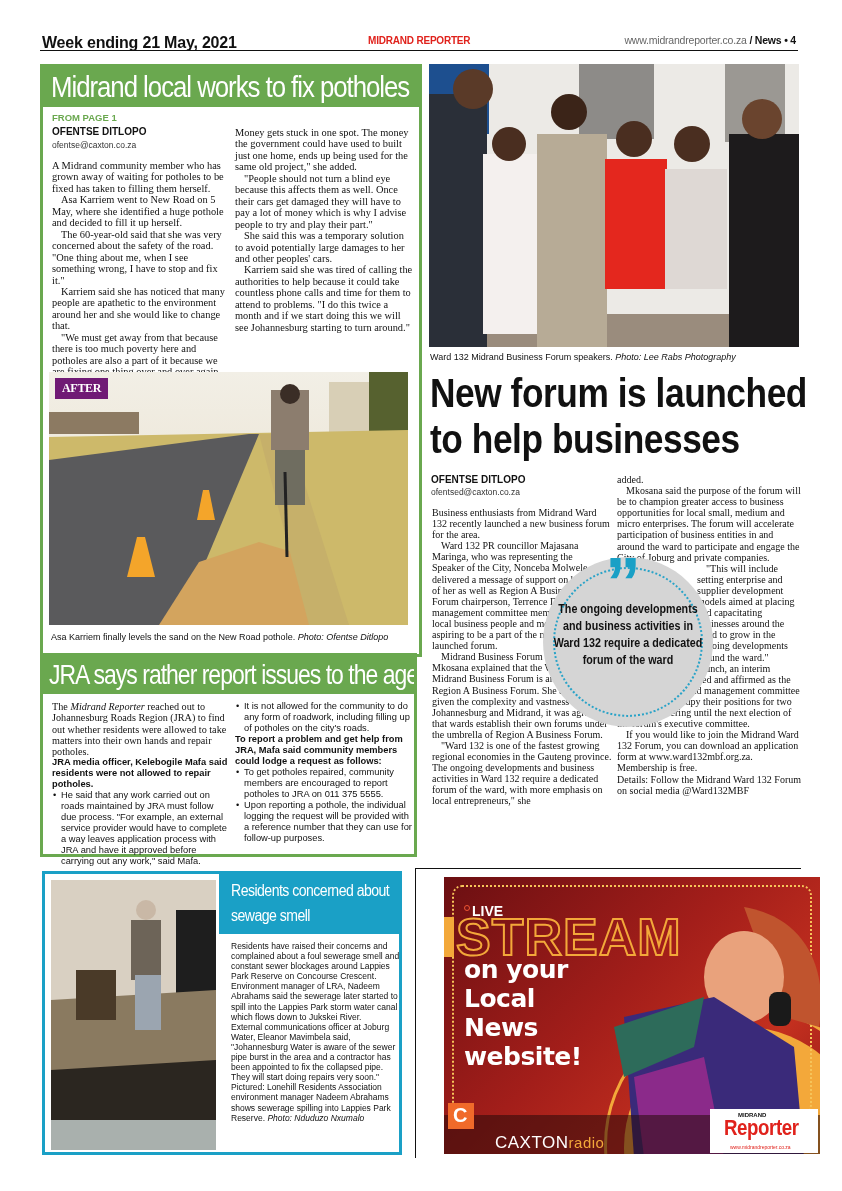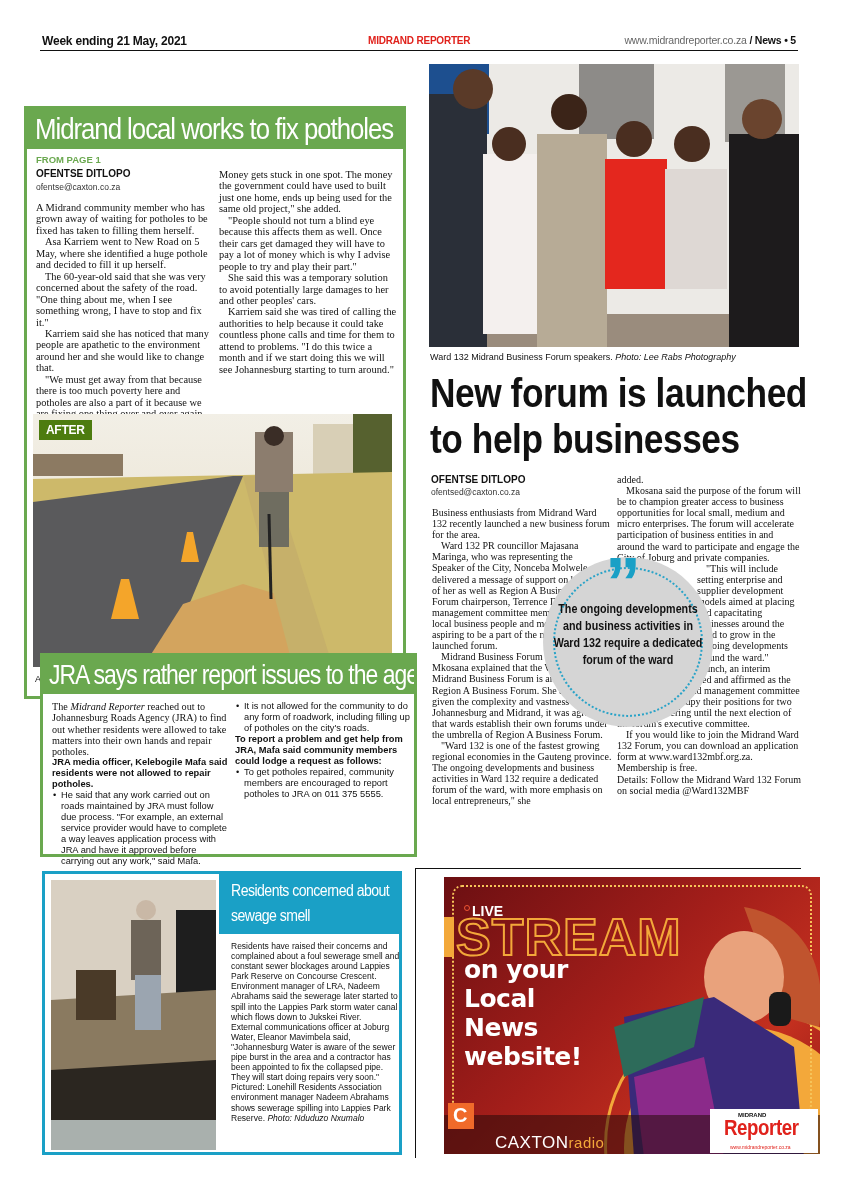--- a/index.html
+++ b/index.html
@@ -1,46 +1,46 @@
 <!DOCTYPE html>
 <html><head>
 <meta charset="utf-8">
 <style>
   * { box-sizing: border-box; margin: 0; padding: 0; }
   html, body { width: 842px; height: 1191px; background: #ffffff; overflow: hidden; }
   body { position: relative; font-family: "Liberation Serif", serif; color: #111; }
 
   
   .masthead { position: absolute; left: 40px; top: 34px; width: 758px; height: 17px; border-bottom: 1.5px solid #111; }
-  .mh-left { position: absolute; left: 2px; top: 0; font-family: "Liberation Sans", sans-serif; font-weight: bold; font-size: 12px; letter-spacing: -0.2px; }
+  .mh-left { position: absolute; left: 2px; top: 0; font-family: "Liberation Sans", sans-serif; font-weight: bold; font-size: 16px; letter-spacing: -0.2px; }
   .mh-center { position: absolute; left: 328px; top: 1px; font-family: "Liberation Sans", sans-serif; font-weight: bold; font-size: 10px; color: #e0221c; letter-spacing: -0.2px; }
   .mh-right { position: absolute; right: 2px; top: 0; font-family: "Liberation Sans", sans-serif; font-size: 10.5px; color: #666; letter-spacing: -0.2px; }
   .mh-right b { color: #111; }
 
   
   .greenbox { position: absolute; border: 3px solid #6aa84f; background: #fff; }
   .greenhead { background: #6aa84f; color: #fff; font-family: "Liberation Sans", sans-serif; font-weight: normal; letter-spacing: -1.2px; transform-origin: left center; white-space: nowrap; overflow: hidden; }
 
-  .pot-box { left: 24px; top: 64px; width: 382px; height: 593px; margin-top: 42px; }
+  .pot-box { left: 40px; top: 64px; width: 382px; height: 593px; }
   .pot-head { height: 40px; font-size: 30px; line-height: 40px; padding-left: 8px; }
   .pot-head span { display: inline-block; transform: scaleX(0.86); transform-origin: left center; }
 
   .fromp { position: absolute; left: 9px; top: 45px; font-family: "Liberation Sans", sans-serif; font-weight: bold; font-size: 9.5px; color: #6aa84f; }
   .byline { position: absolute; font-family: "Liberation Sans", sans-serif; font-weight: 900; font-size: 10px; letter-spacing: 0; }
   .email { position: absolute; font-family: "Liberation Sans", sans-serif; font-size: 8.5px; color: #333; }
 
   .col { position: absolute; font-size: 10.4px; line-height: 11.45px; text-align: left; }
   .col p { text-indent: 0; }
   .col p.ind { text-indent: 9px; }
 
   .photo { position: absolute; overflow: hidden; }
   .caption { position: absolute; font-family: "Liberation Sans", sans-serif; font-size: 9px; color: #111; white-space: nowrap; }
   .caption i { font-style: italic; }
 
-  .after-tag { position: absolute; left: 6px; top: 6px; background: #4d7c0f; color: #fff; font-family: Liberation Sans, sans-serif; font-weight: bold; font-size: 12px; padding: 3px 7px; letter-spacing: -0.3px; }
+  .after-tag { position: absolute; left: 6px; top: 6px; background: #701a75; color: #fff; font-family: Liberation Serif, serif; font-weight: bold; font-size: 12px; padding: 3px 7px; letter-spacing: -0.3px; }
 
   .jra-box { left: 40px; top: 653px; width: 377px; height: 204px; }
   .jra-head { height: 38px; font-size: 28px; line-height: 38px; padding-left: 6px; }
   .jra-head span { display: inline-block; transform: scaleX(0.82); transform-origin: left center; }
   .sans { font-family: "Liberation Sans", sans-serif; font-size: 9.3px; line-height: 11px; }
   .sans b { font-weight: bold; }
   .bullet { padding-left: 9px; position: relative; }
   .bullet::before { content: "•"; position: absolute; left: 1px; top: 0; }
 
   
@@ -83,21 +83,21 @@
   .ad-rep-url { position: absolute; left: 20px; top: 35px; font-family: "Liberation Sans", sans-serif; font-size: 5px; color: #e0221c; }
 </style>
 </head>
 <body>
 
 <div class="masthead">
   <div class="mh-left">Week ending 21 May, 2021</div>
   <div class="mh-center">MIDRAND REPORTER</div>
   <div class="mh-right">
     <span>www.midrandreporter.co.za</span>
-    <b> <span>/</span> <span>News • 5</span></b>
+    <b> <span>/</span> <span>News • 4</span></b>
   </div>
 </div>
 
 <div class="greenbox pot-box">
   <div class="greenhead pot-head"><span>Midrand local works to fix potholes</span></div>
   <div class="fromp">FROM PAGE 1</div>
   <div class="byline" style="left:9px; top:59px;">OFENTSE DITLOPO</div>
   <div class="email" style="left:9px; top:73px;">ofentse@caxton.co.za</div>
 
   <div class="col" style="left:9px; top:93px; width:178px;">
@@ -140,28 +140,29 @@
     <div class="after-tag">AFTER</div>
   </div>
   <div class="caption" style="left:8px; top:565px;">
     <span>Asa Karriem finally levels the sand on the New Road pothole.</span> <i>Photo: Ofentse Ditlopo</i>
   </div>
 </div>
 
 <div class="greenbox jra-box">
   <div class="greenhead jra-head"><span>JRA says rather report issues to the agency</span></div>
   <div class="col" style="left:9px; top:45px; width:178px;">
-    <p style="font-size:10.2px; line-height:11.3px;"><span>The </span><i>Midrand Reporter</i><span> reached out to Johannesburg Roads Agency (JRA) to find out whether residents were allowed to take matters into their own hands and repair potholes.</span></p>
+    <p style="font-size:10.2px; line-height:11.3px;"><span>The </span><i>Midrand Reporter</i><span> reached out to Johannesburg Roads Region (JRA) to find out whether residents were allowed to take matters into their own hands and repair potholes.</span></p>
     <p class="sans"><b>JRA media officer, Kelebogile Mafa said residents were not allowed to repair potholes.</b></p>
     <p class="sans bullet">He said that any work carried out on roads maintained by JRA must follow due process. "For example, an external service provider would have to complete a way leaves application process with JRA and have it approved before carrying out any work," said Mafa.</p>
   </div>
   <div class="col" style="left:192px; top:45px; width:178px;">
     <p class="sans bullet">It is not allowed for the community to do any form of roadwork, including filling up of potholes on the city's roads.</p>
     <p class="sans"><b>To report a problem and get help from JRA, Mafa said community members could lodge a request as follows:</b></p>
     <p class="sans bullet">To get potholes repaired, community members are encouraged to report potholes to JRA on 011 375 5555.</p>
+    <p class="sans bullet">Upon reporting a pothole, the individual logging the request will be provided with a reference number that they can use for follow-up purposes.</p>
   </div>
 </div>
 
 <div class="photo" style="left:429px; top:64px; width:370px; height:283px;">
   <svg width="370" height="283" viewBox="0 0 370 283">
     <rect width="370" height="283" fill="#eceae6"></rect>
     <rect x="0" y="0" width="60" height="70" fill="#1d4f8f"></rect>
     <rect x="150" y="0" width="75" height="75" fill="#8d8b88"></rect>
     <rect x="296" y="0" width="60" height="78" fill="#9b9893"></rect>
     <rect x="0" y="250" width="370" height="33" fill="#9a8c7d"></rect>

